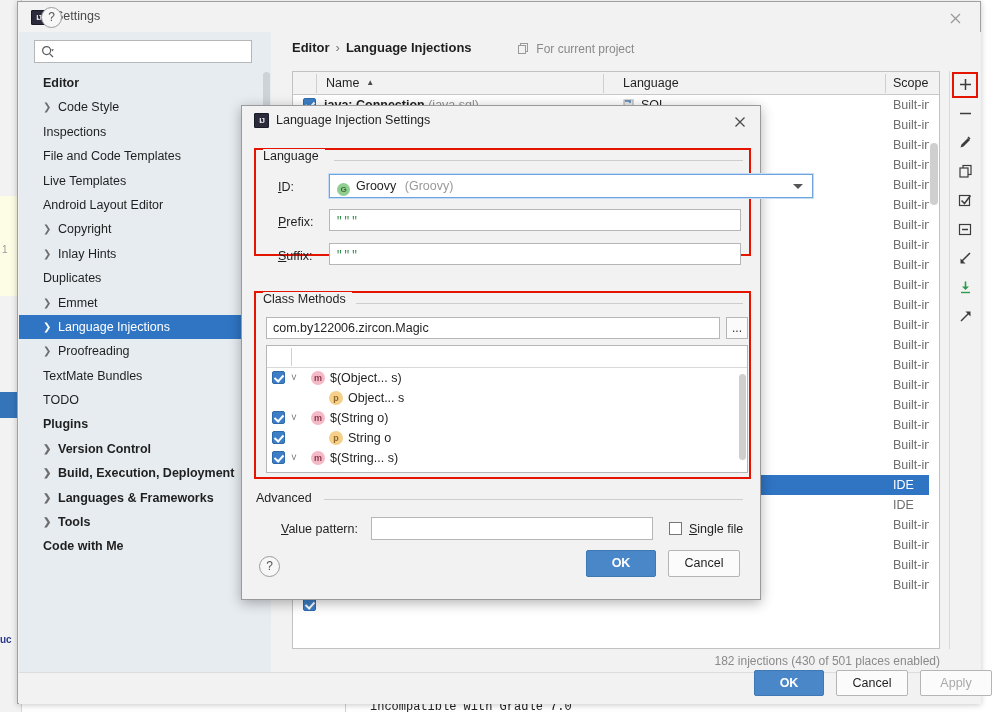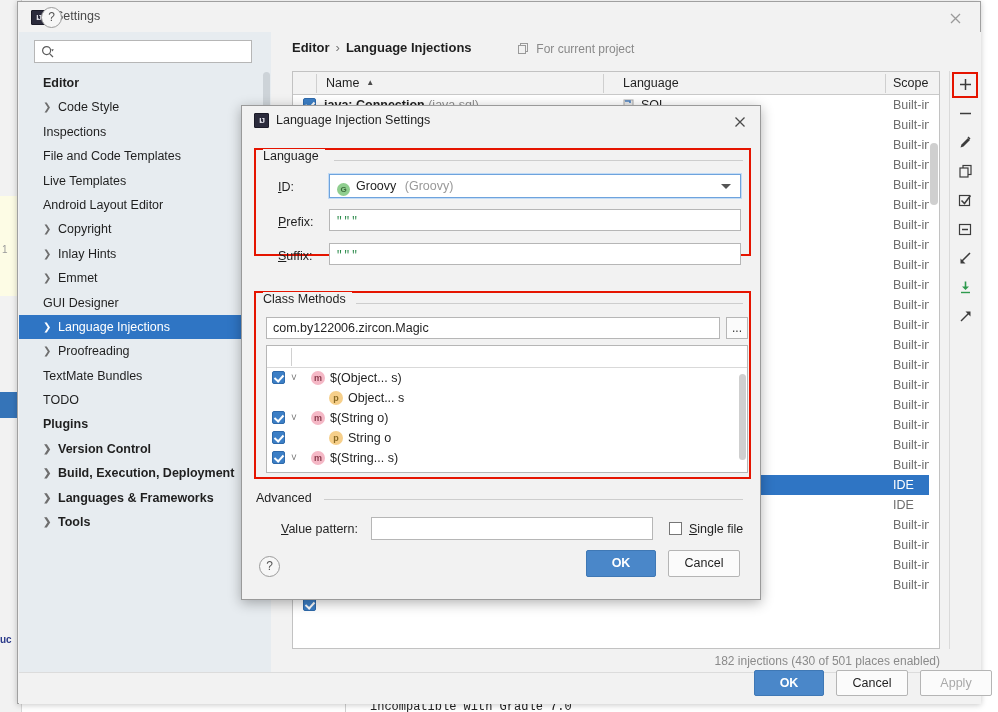--- a/index.html
+++ b/index.html
@@ -240,40 +240,38 @@
           <div class="tree-row"><span class="lbl">Live Templates</span></div>
           <div class="tree-row"><span class="lbl">Android Layout Editor</span></div>
           <div class="tree-row has-chev"><span class="chev">❯</span><span class="lbl">Copyright</span><span class="copy-ic"><svg width="11" height="11" viewBox="0 0 11 11">
                 <rect x="3.5" y="0.5" width="7" height="8" stroke="#8a8a8a" fill="none"></rect>
                 <rect x="0.5" y="2.5" width="7" height="8" stroke="#8a8a8a" fill="#e7ecf0"></rect>
               </svg></span></div>
           <div class="tree-row has-chev"><span class="chev">❯</span><span class="lbl">Inlay Hints</span><span class="copy-ic"><svg width="11" height="11" viewBox="0 0 11 11">
                 <rect x="3.5" y="0.5" width="7" height="8" stroke="#8a8a8a" fill="none"></rect>
                 <rect x="0.5" y="2.5" width="7" height="8" stroke="#8a8a8a" fill="#e7ecf0"></rect>
               </svg></span></div>
+          <div class="tree-row"><span class="lbl">Duplicates</span></div>
           <div class="tree-row has-chev"><span class="chev">❯</span><span class="lbl">Emmet</span></div>
-          <div class="tree-row"><span class="lbl">GUI Designer</span><span class="copy-ic"><svg width="11" height="11" viewBox="0 0 11 11">
-                <rect x="3.5" y="0.5" width="7" height="8" stroke="#8a8a8a" fill="none"></rect>
-                <rect x="0.5" y="2.5" width="7" height="8" stroke="#8a8a8a" fill="#e7ecf0"></rect>
-              </svg></span></div>
           <div class="tree-row sel has-chev"><span class="chev">❯</span><span class="lbl">Language Injections</span><span class="copy-ic"><svg width="11" height="11" viewBox="0 0 11 11">
                 <rect x="3.5" y="0.5" width="7" height="8" stroke="#8a8a8a" fill="none"></rect>
                 <rect x="0.5" y="2.5" width="7" height="8" stroke="#8a8a8a" fill="#e7ecf0"></rect>
               </svg></span></div>
           <div class="tree-row has-chev"><span class="chev">❯</span><span class="lbl">Proofreading</span></div>
           <div class="tree-row"><span class="lbl">TextMate Bundles</span></div>
           <div class="tree-row"><span class="lbl">TODO</span></div>
           <div class="tree-row bold" style="padding-left: 24px;"><span class="lbl">Plugins</span><span class="badge">5</span></div>
           <div class="tree-row bold has-chev"><span class="chev">❯</span><span class="lbl">Version Control</span><span class="copy-ic"><svg width="11" height="11" viewBox="0 0 11 11">
                 <rect x="3.5" y="0.5" width="7" height="8" stroke="#8a8a8a" fill="none"></rect>
                 <rect x="0.5" y="2.5" width="7" height="8" stroke="#8a8a8a" fill="#e7ecf0"></rect>
               </svg></span></div>
           <div class="tree-row bold has-chev"><span class="chev">❯</span><span class="lbl">Build, Execution, Deployment</span></div>
           <div class="tree-row bold has-chev"><span class="chev">❯</span><span class="lbl">Languages &amp; Frameworks</span></div>
           <div class="tree-row bold has-chev"><span class="chev">❯</span><span class="lbl">Tools</span></div>
+          <div class="tree-row bold" style="padding-left: 24px;"><span class="lbl">Code with Me</span></div>
         </div>
       <div class="tree-scroll">
           <i></i>
         </div>
     </div>
 
     <div class="right-panel">
       <div class="breadcrumb">
         <span>Editor</span><span class="sep">›</span><span>Language Injections</span>
       </div>
@@ -476,21 +474,21 @@
       </div>
     </div>
 
     <div class="group" style="left:12px; top:42px; width:497px; height:108px;">
       <div class="gline" style="left:78px"></div>
       <div class="gtitle">Language</div>
 
       <div class="fld-label" style="left:22px; top:30px;">
         <u>I</u><span>D:</span>
       </div>
-      <div class="combo" style="left:73px; top:24px; width:412px;">
+      <div class="combo" style="left:73px; top:24px; width:484px;">
         <span class="gicon">G</span><span>Groovy</span>
         <span class="dim" style="margin-left:5px">(Groovy)</span>
         <span class="arrow"></span>
       </div>
 
       <div class="fld-label" style="left:22px; top:65px;">
         <u>P</u><span>refix:</span>
       </div>
       <div class="textfield" style="left:73px; top:59px; width:412px; height:22px;">
         <span class="quotes">"""</span>

